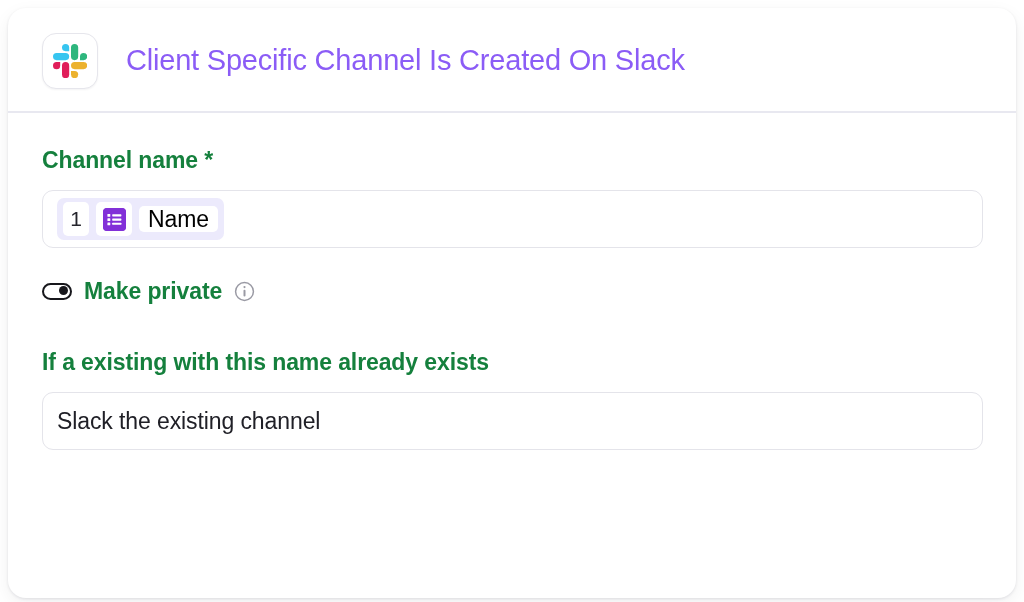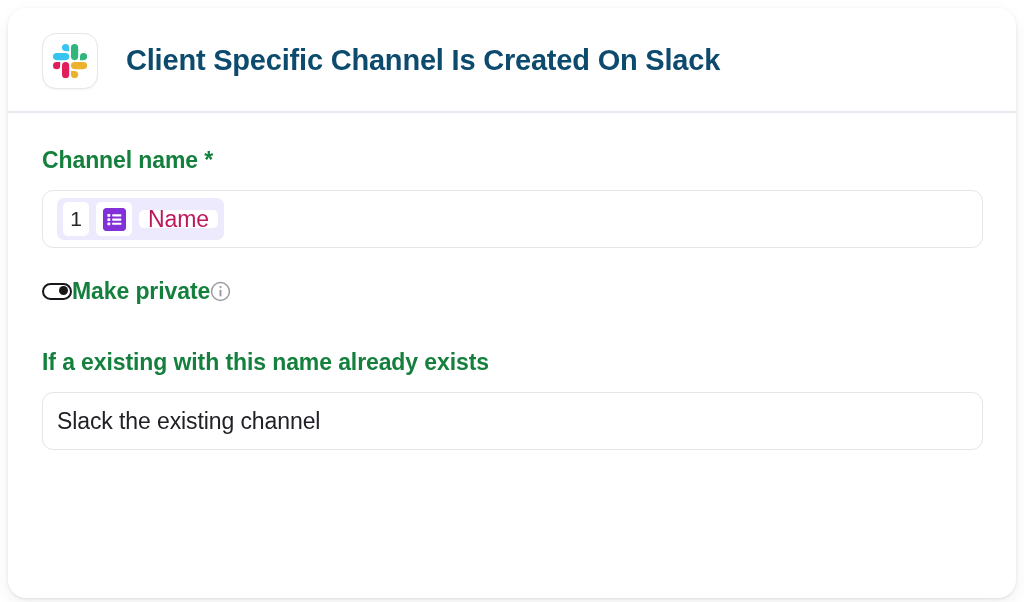--- a/index.html
+++ b/index.html
@@ -57,22 +57,22 @@
     justify-content: center;
     flex: 0 0 auto;
     box-sizing: border-box;
   }
 
   .app-icon svg { display: block; }
 
   .header-title {
     margin-left: 28px;
     font-size: 29px;
-    font-weight: 700;
-    color: #0c4a6e;
+    font-weight: 400;
+    color: #8b5cf6;
     letter-spacing: -0.2px;
     white-space: nowrap;
   }
 
   .header-divider {
     position: absolute;
     left: 0;
     right: 0;
     bottom: 0;
     height: 2px;
@@ -90,20 +90,21 @@
     font-weight: 700;
     color: #15803d;
     letter-spacing: -0.1px;
     margin: 0 0 16px 0;
     white-space: nowrap;
   }
 
   .label-row {
     display: flex;
     align-items: center;
+    gap: 12px;
     margin: 0 0 16px 0;
   }
 
   .label-row .field-label { margin: 0; }
 
   
   .input-box {
     width: 941px;
     height: 58px;
     border: 1px solid #e4e4ea;
@@ -168,26 +169,26 @@
   .token-source {
     font-size: 23px;
     color: #1f1f26;
     letter-spacing: -0.1px;
     padding: 0 1px;
   }
 
   .token-field {
     background: #ffffff;
     border-radius: 5px;
-    height: 18px;
+    height: 26px;
     display: flex;
     align-items: center;
     padding: 0 9px;
     font-size: 23px;
-    color: #be185d;
+    color: #000000;
     letter-spacing: -0.1px;
     box-sizing: border-box;
   }
 
   .plain-suffix {
     font-size: 23px;
     color: #202027;
     letter-spacing: -0.1px;
     margin-left: 1px;
   }

